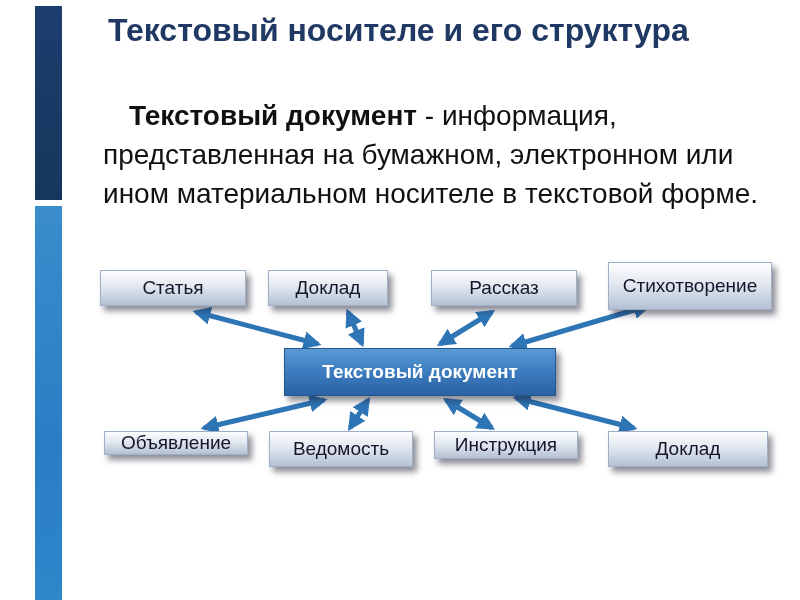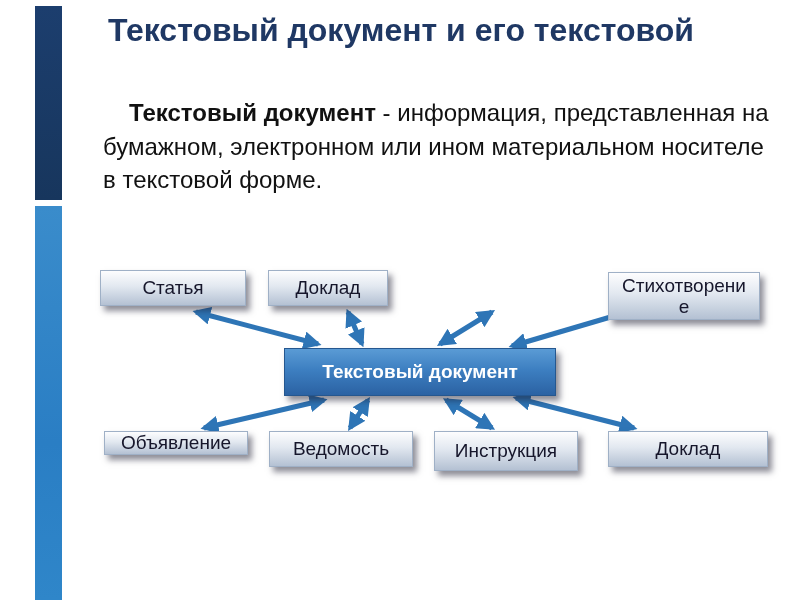--- a/index.html
+++ b/index.html
@@ -40,21 +40,21 @@
     line-height: 1.18;
     font-weight: bold;
     color: #1f3864;
   }
   .body {
     position: absolute;
     left: 103px;
     top: 96px;
     width: 672px;
     margin: 0;
-    font-size: 24px;
+    font-size: 28px;
     line-height: 1.4;
     color: #111111;
     text-indent: 26px;
   }
   .body b { font-weight: bold; }
   .arrows {
     position: absolute;
     left: 0;
     top: 0;
     pointer-events: none;
@@ -78,38 +78,38 @@
     background: linear-gradient(180deg, #5a9bd5 0%, #3d7fc1 45%, #2b62a3 100%);
     border: 1px solid #25578f;
     color: #ffffff;
     font-weight: bold;
     font-size: 19px;
   }
   
   .n-article   { left: 100px; top: 270px; width: 146px; height: 36px; }
   .n-report    { left: 268px; top: 270px; width: 120px; height: 36px; }
   .n-story     { left: 431px; top: 270px; width: 146px; height: 36px; }
-  .n-poem      { left: 608px; top: 262px; width: 152px; height: 48px; word-break: break-all; margin-top: 10px; }
+  .n-poem      { left: 608px; top: 262px; width: 164px; height: 48px; word-break: break-all; }
   
   .n-center    { left: 284px; top: 348px; width: 272px; height: 48px; }
   
   .n-announce  { left: 104px; top: 431px; width: 144px; height: 24px; }
   .n-register  { left: 269px; top: 431px; width: 144px; height: 36px; }
-  .n-instruct  { left: 434px; top: 431px; width: 144px; height: 40px; }
+  .n-instruct  { left: 434px; top: 431px; width: 144px; height: 28px; }
   .n-reference { left: 608px; top: 431px; width: 160px; height: 36px; }
 </style>
 </head>
 <body>
 
 <div class="slide">
 
   <div class="bar bar-dark"></div>
   <div class="bar bar-light"></div>
 
-  <h1 class="title">Текстовый документ и его текстовой</h1>
+  <h1 class="title">Текстовый носителе и его структура</h1>
 
   <p class="body"><b>Текстовый документ</b><span> - информация, представленная на бумажном, электронном или ином материальном носителе в текстовой форме.</span></p>
 
   <svg class="arrows" width="800" height="600" viewBox="0 0 800 600">
     <defs>
       <marker id="ah" viewBox="0 0 10 10" refX="8" refY="5" markerWidth="3.6" markerHeight="3.6" orient="auto-start-reverse">
         <path d="M0,0 L10,5 L0,10 z" fill="#2e75b6"></path>
       </marker>
     </defs>
     <g stroke="#2e75b6" stroke-width="5" fill="none">
@@ -123,20 +123,23 @@
       <line x1="516" y1="398" x2="634" y2="428" marker-start="url(#ah)" marker-end="url(#ah)"></line>
     </g>
   </svg>
 
   <div class="node n-article">
     <span>Статья</span>
   </div>
   <div class="node n-report">
     <span>Доклад</span>
   </div>
+  <div class="node n-story">
+    <span>Рассказ</span>
+  </div>
   <div class="node n-poem">
     <span>Стихотворение</span>
   </div>
 
   <div class="node node-center n-center">
     <span>Текстовый документ</span>
   </div>
 
   <div class="node n-announce">
     <span>Объявление</span>

